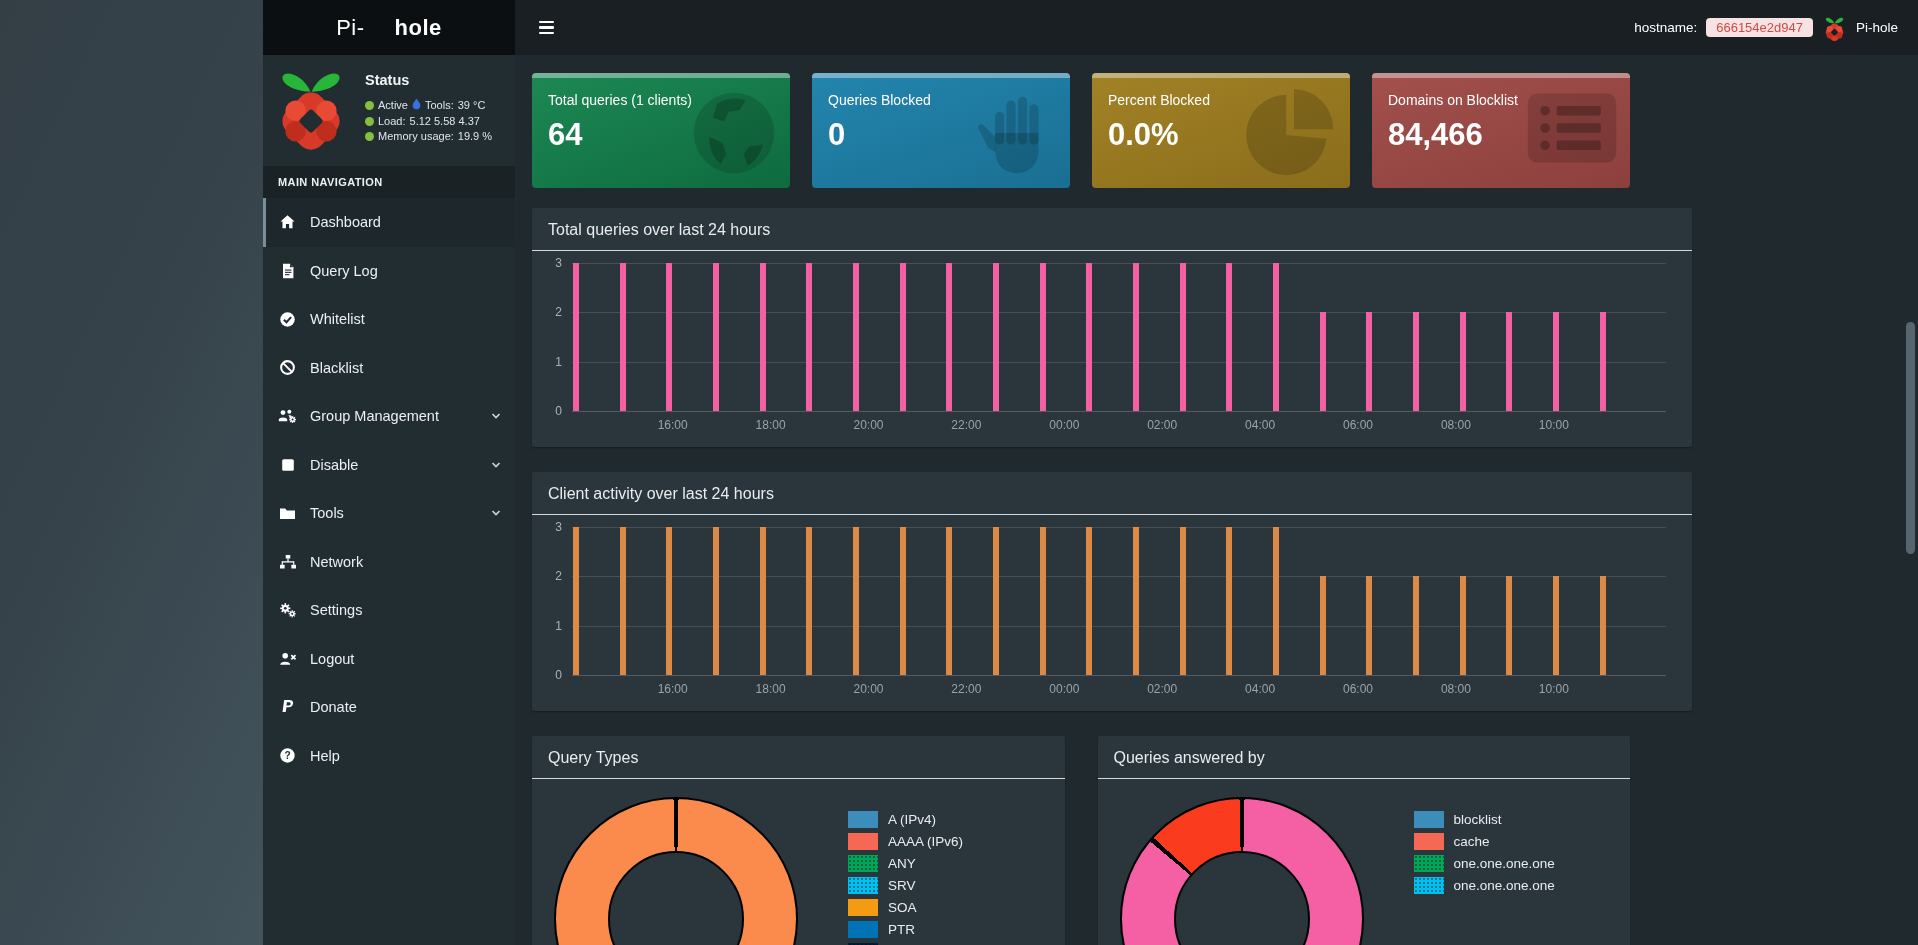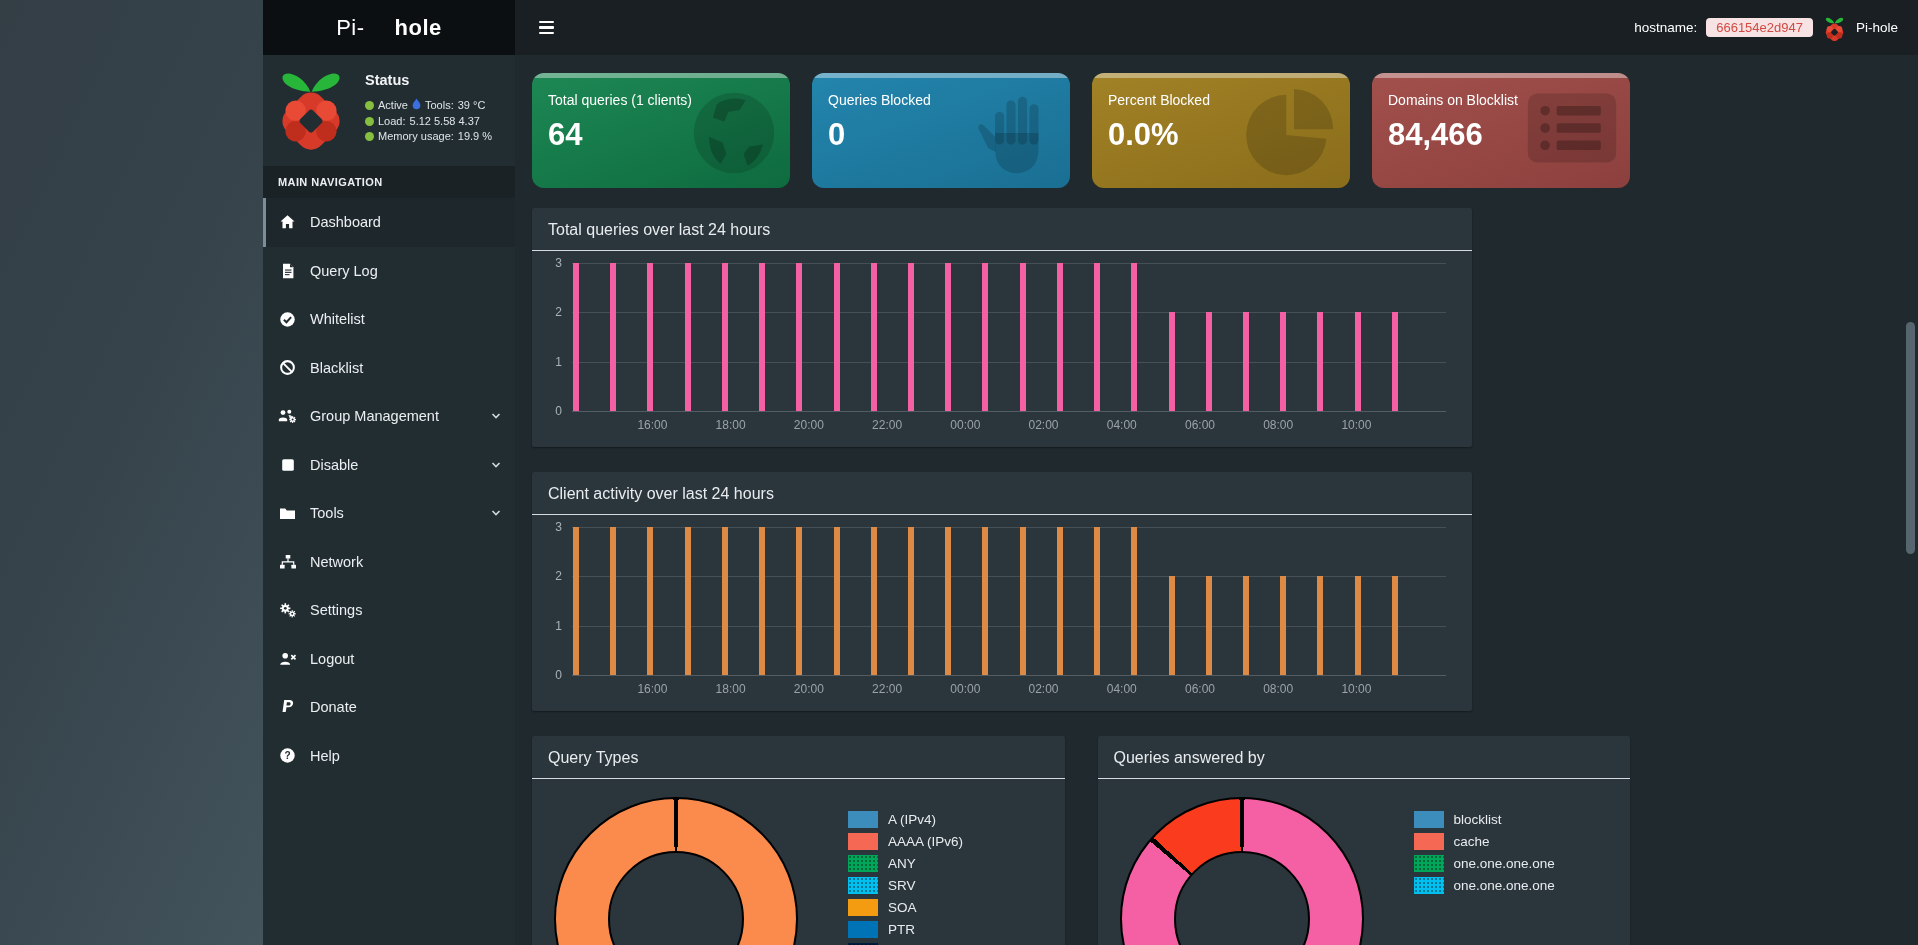--- a/index.html
+++ b/index.html
@@ -40,29 +40,29 @@
               font-size:14.5px; color:#eceff1; border-left:3px solid transparent; cursor:pointer; }
   .nav-item.active { background:#1e282c; border-left-color:#7a8f9a; }
   .nicon { width:21px; display:flex; justify-content:center; align-items:center; }
   .chev { margin-left:auto; display:flex; }
 
   
   main { flex:1; background:#20292e; padding:18px 0 0 17px; overflow:hidden; position:relative; }
   .content { width:1098px; }
 
   .cards { display:flex; gap:22px; margin-bottom:20px; }
-  .card { flex:1; height:115px; border-radius:12px; position:relative; padding:14px 16px;
+  .card { flex:1; height:115px; border-radius:4px; position:relative; padding:14px 16px;
           color:#fff; overflow:hidden; cursor:pointer; }
   .card::before { content:""; position:absolute; top:0; left:0; right:0; height:5px;
                   background:rgba(255,255,255,.38); }
   .card-title { font-size:14px; margin-top:5px; position:relative; z-index:1; }
   .card-value { font-size:31px; font-weight:bold; margin-top:9px; position:relative; z-index:1; }
   .card-icon { position:absolute; right:10px; top:14px; }
 
-  .panel { background:#2b353c; width:940px; margin-bottom:25px; border-radius:2px;
+  .panel { background:#2b353c; width:1160px; margin-bottom:25px; border-radius:2px;
            box-shadow:0 1px 2px rgba(0,0,0,.35); }
   .panel-title { font-size:16px; color:#e8ecee; padding:13px 16px 11px;
                  border-bottom:1px solid #d4dadd; }
   .chart-wrap { padding:12px 26px 10px 10px; }
   .plot { position:relative; height:148px; margin-left:30px; }
   .gridline { position:absolute; left:0; right:0; height:1px; background:#454f55; }
   .gridline.axis { background:#525c62; }
   .ytick { position:absolute; left:-10px; transform:translate(-100%,-50%); font-size:12px; color:#a9b2b7; }
   .bars { position:absolute; left:1px; right:5.5%; top:0; bottom:0;
           display:flex; justify-content:space-between; align-items:flex-end; }

